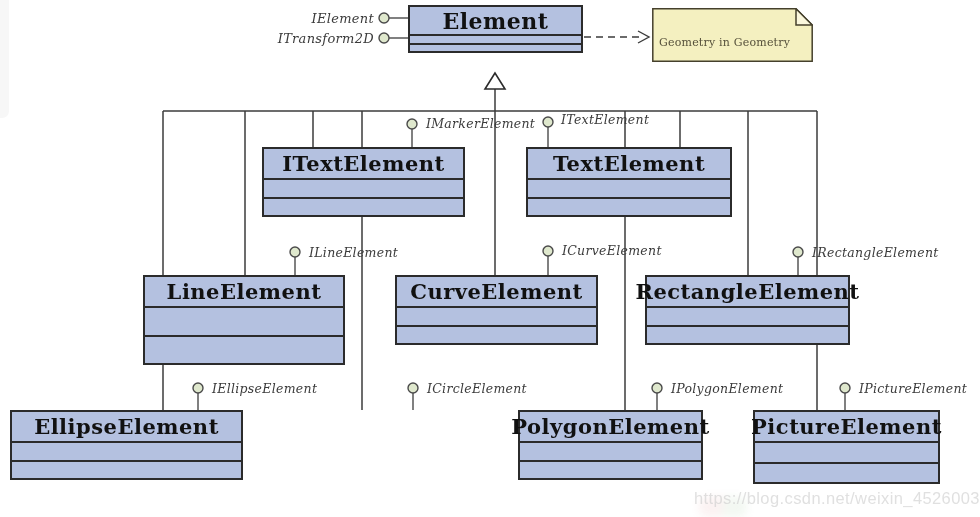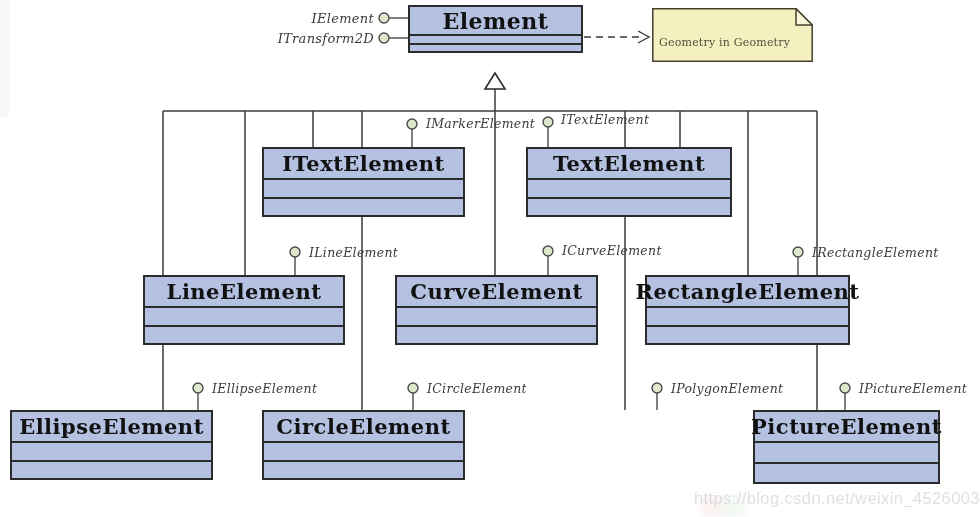--- a/index.html
+++ b/index.html
@@ -133,50 +133,50 @@
     <div class="cls-sec"></div>
     <div class="cls-sec"></div>
   </div>
 
   <div class="cls" style="left:526px;top:147px;width:206px;height:70px">
     <div class="cls-title">TextElement</div>
     <div class="cls-sec"></div>
     <div class="cls-sec"></div>
   </div>
 
-  <div class="cls" style="left:143px;top:275px;width:202px;height:70px">
+  <div class="cls" style="left:143px;top:275px;width:202px;height:90px">
     <div class="cls-title">LineElement</div>
     <div class="cls-sec"></div>
     <div class="cls-sec"></div>
   </div>
 
   <div class="cls" style="left:645px;top:275px;width:205px;height:70px">
     <div class="cls-title">RectangleElement</div>
     <div class="cls-sec"></div>
     <div class="cls-sec"></div>
   </div>
 
   <div class="cls" style="left:395px;top:275px;width:203px;height:70px">
     <div class="cls-title">CurveElement</div>
     <div class="cls-sec"></div>
     <div class="cls-sec"></div>
   </div>
 
-  <div class="cls" style="left:10px;top:410px;width:203px;height:70px">
+  <div class="cls" style="left:10px;top:410px;width:233px;height:70px">
     <div class="cls-title">EllipseElement</div>
     <div class="cls-sec"></div>
     <div class="cls-sec"></div>
   </div>
 
-  <div class="cls" style="left:262px;top:410px;width:203px;height:70px">
-    <div class="cls-title">CircleElement</div>
-    <div class="cls-sec"></div>
-    <div class="cls-sec"></div>
-  </div>
-
+
+  <div class="cls" style="left:518px;top:410px;width:185px;height:70px">
+    <div class="cls-title">PolygonElement</div>
+    <div class="cls-sec"></div>
+    <div class="cls-sec"></div>
+  </div>
 
   <div class="cls" style="left:753px;top:410px;width:187px;height:74px">
     <div class="cls-title">PictureElement</div>
     <div class="cls-sec"></div>
     <div class="cls-sec"></div>
   </div>
 
   <span class="iface iface--right" style="left:244px;top:11px;font-size:13px">IElement</span>
   <span class="iface iface--right" style="left:244px;top:31px;font-size:13px">ITransform2D</span>
 

